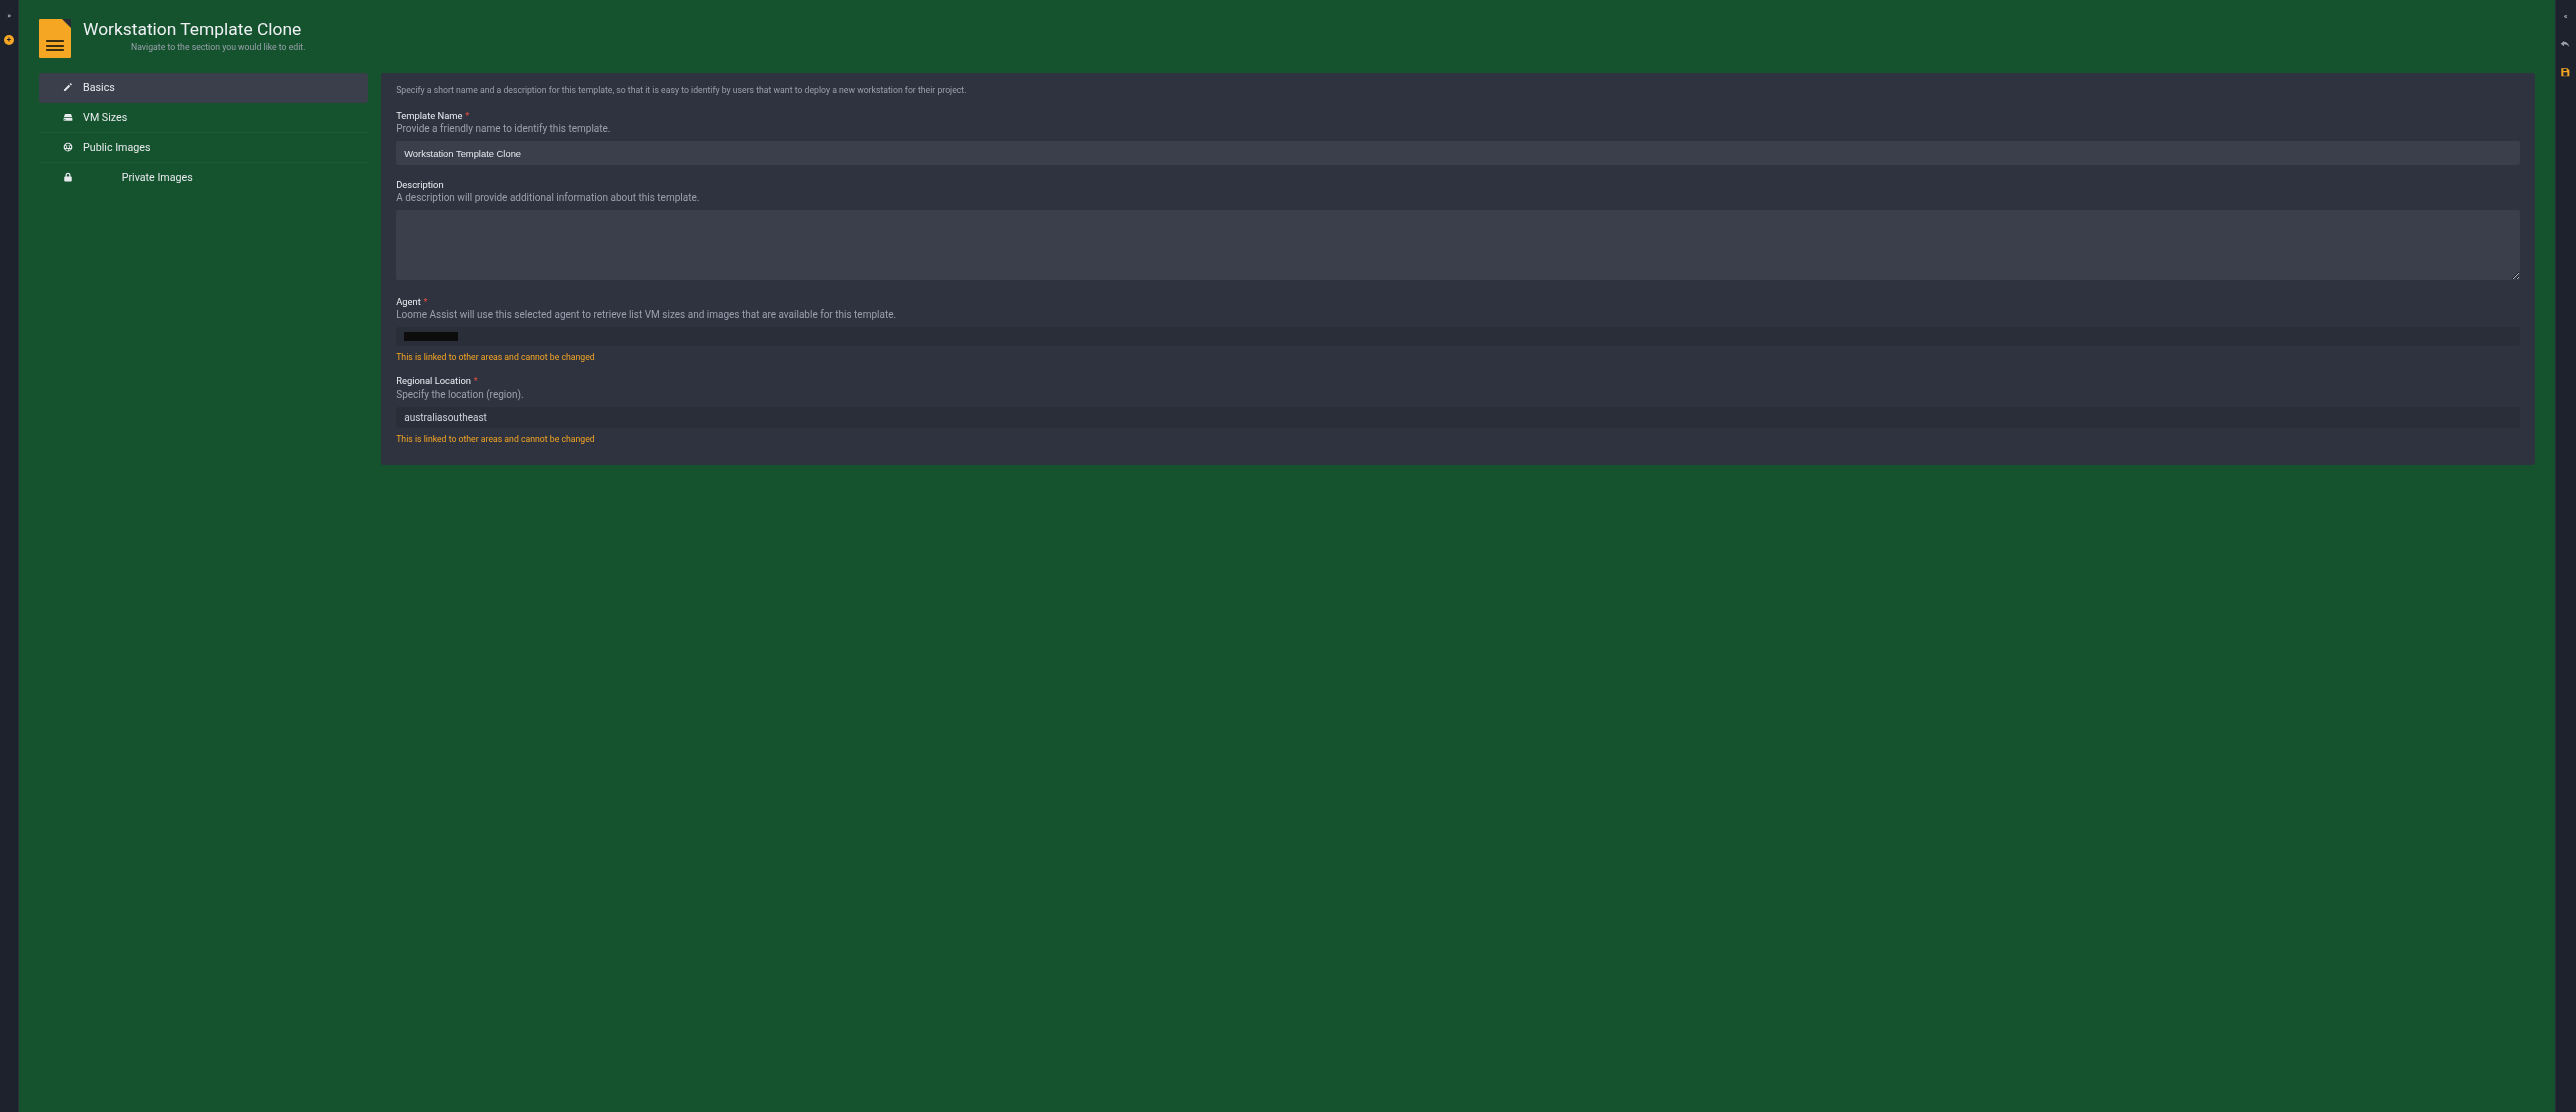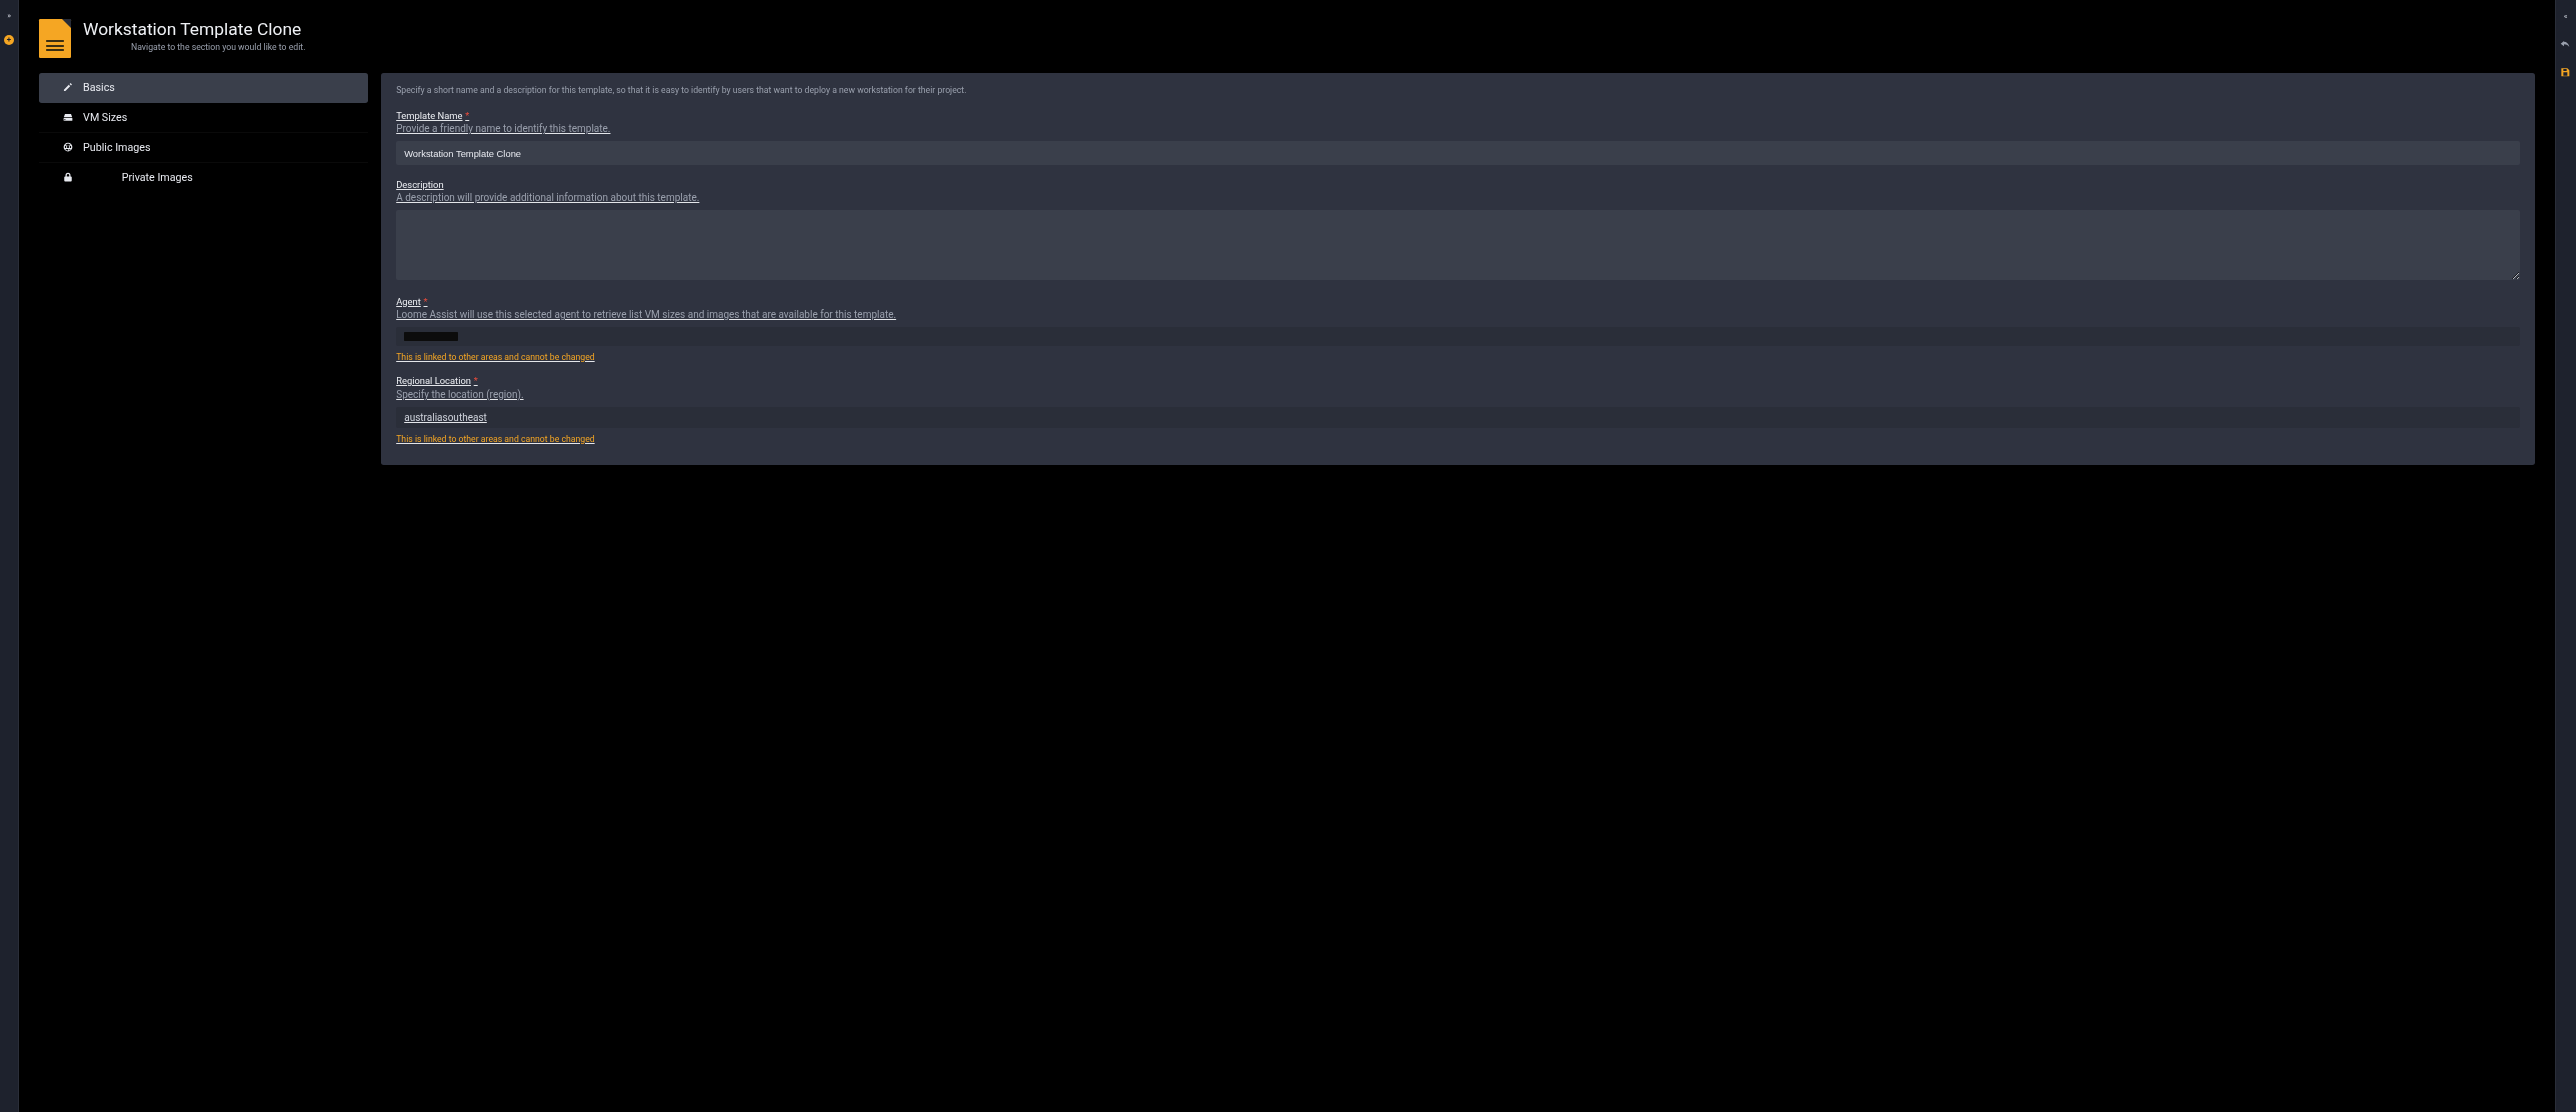--- a/index.html
+++ b/index.html
@@ -48,21 +48,21 @@
     gap: 17.4px;
     flex-shrink: 0;
   }
   .rail-right .icn { color: #9aa0ad; cursor: pointer; }
   .rail-right .save-icn { color: #f5a623; cursor: pointer; }
   .rail-right svg { width: 10.7px; height: 10.7px; display: block; }
 
   
   .main {
     flex: 1;
-    background: #000000;
+    background: #14532d;
     display: flex;
     flex-direction: column;
     padding: 19px 20px 13.4px 20px;
     overflow: auto;
   }
   
   .page-header { display: flex; align-items: flex-start; gap: 12px; margin-bottom: 14.8px; }
   .doc-icon {
     width: 32px; height: 39px; background: #f5a623;
     position: relative; border-radius: 1.3px;
@@ -92,21 +92,21 @@
   .nav-icon { width: 10.7px; height: 10.7px; display: inline-flex; align-items: center; justify-content: center; color: #e8eaf0; }
   .nav-icon svg { width: 10px; height: 10px; }
 
   .form-panel {
     flex: 1;
     background: #2f3340;
     border-radius: 2.7px;
     padding: 12px 14.8px 19px 14.8px;
   }
   .panel-intro { font-size: 8.7px; color: #9aa0ad; margin-bottom: 14.8px; }
-  .field { margin-bottom: 13.4px; text-decoration: underline; }
+  .field { margin-bottom: 13.4px; }
   .field-label { font-size: 9.4px; color: #eef0f4; margin-bottom: 2.7px; display: flex; align-items: center; gap: 2.7px; }
   .req { color: #e74c3c; }
   .field-help { font-size: 10px; color: #9aa0ad; margin-bottom: 6.7px; }
   .text-input {
     width: 100%; background: #3a3f4b; border: none; border-radius: 2px;
     padding: 6.7px 8px; color: #e8eaf0; font-size: 9.4px; outline: none;
   }
   .text-input::placeholder { color: #cfd3dc; }
   textarea.text-input { height: 70px; resize: vertical; }
   .locked-input {

